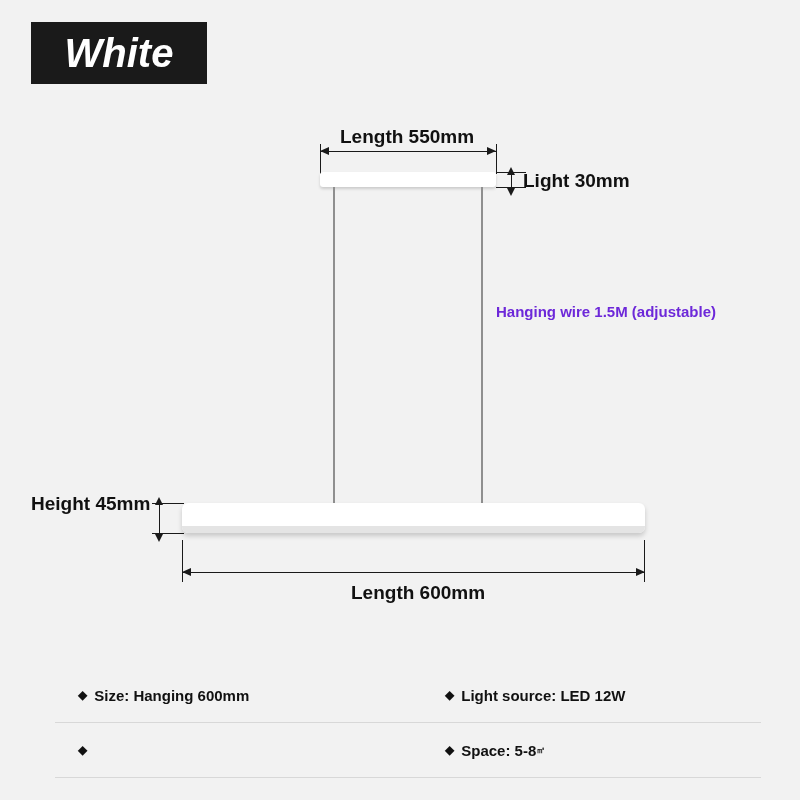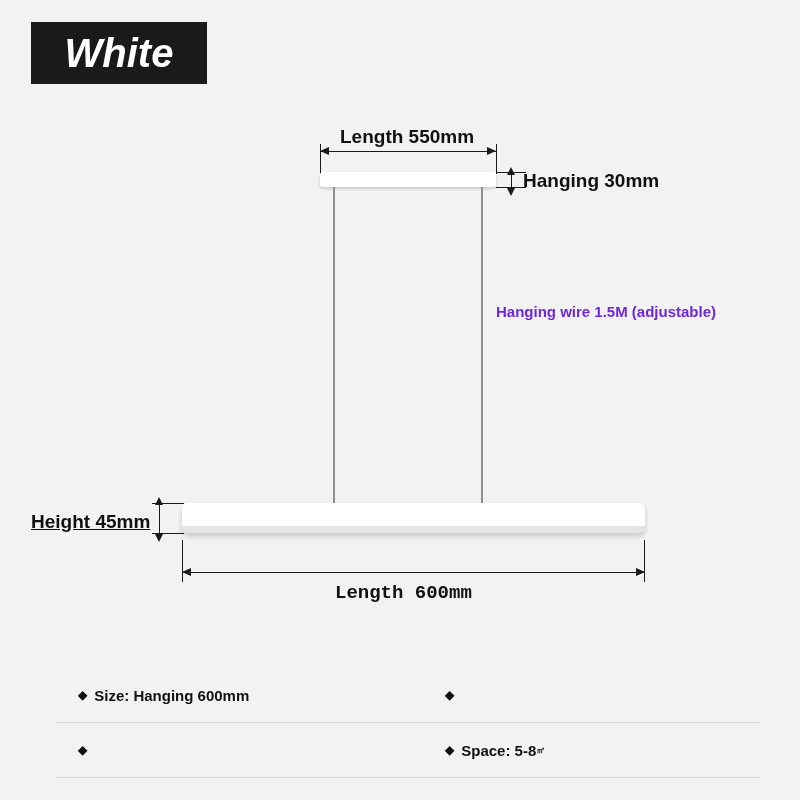--- a/index.html
+++ b/index.html
@@ -193,46 +193,47 @@
   <div class="wire wire-right"></div>
   <div class="bar">
     <div class="bar-shade"></div>
   </div>
 
   <div class="dim-line-h" style="left:489px; top:172px; width:30px;"></div>
   <div class="dim-line-h" style="left:489px; top:187px; width:30px;"></div>
   <div class="dim-line-v" style="left:504px; top:172px; height:16px;"></div>
   <div class="arrow arrow-u" style="left:500px; top:167px;"></div>
   <div class="arrow arrow-d" style="left:500px; top:188px;"></div>
-  <div class="dim-label" style="left:516px; top:170px;">Hanging 30mm</div>
+  <div class="dim-label" style="left:516px; top:170px;">Light 30mm</div>
 
   <div class="note-label" style="left:489px; top:303px;">Hanging wire 1.5M (adjustable)</div>
 
-  <div class="dim-label" style="left:24px; top:511px;text-decoration:underline;">Height 45mm</div>
+  <div class="dim-label" style="left:24px; top:493px;">Height 45mm</div>
   <div class="dim-line-h" style="left:145px; top:503px; width:32px;"></div>
   <div class="dim-line-h" style="left:145px; top:533px; width:32px;"></div>
   <div class="dim-line-v" style="left:152px; top:503px; height:31px;"></div>
   <div class="arrow arrow-u" style="left:148px; top:497px;"></div>
   <div class="arrow arrow-d" style="left:148px; top:534px;"></div>
 
   <div class="tick-v" style="left:175px; top:540px; height:42px;"></div>
   <div class="tick-v" style="left:637px; top:540px; height:42px;"></div>
   <div class="dim-line-h" style="left:175px; top:572px; width:463px;"></div>
   <div class="arrow arrow-l" style="left:175px; top:568px;"></div>
   <div class="arrow arrow-r" style="left:629px; top:568px;"></div>
-  <div class="dim-label" style="left:328px; top:582px;font-family:Liberation Mono, monospace;">Length 600mm</div>
+  <div class="dim-label" style="left:344px; top:582px;">Length 600mm</div>
 
   <div class="specs">
     <div class="spec-row">
       <div class="spec-cell left">
         <span class="diamond">◆</span>
         <span>Size: Hanging 600mm</span>
       </div>
       <div class="spec-cell right">
         <span class="diamond">◆</span>
+        <span>Light source: LED 12W</span>
       </div>
     </div>
     <div class="spec-row">
       <div class="spec-cell left">
         <span class="diamond">◆</span>
       </div>
       <div class="spec-cell right">
         <span class="diamond">◆</span>
         <span>Space: 5-8</span>
         <span class="sup">㎡</span>

